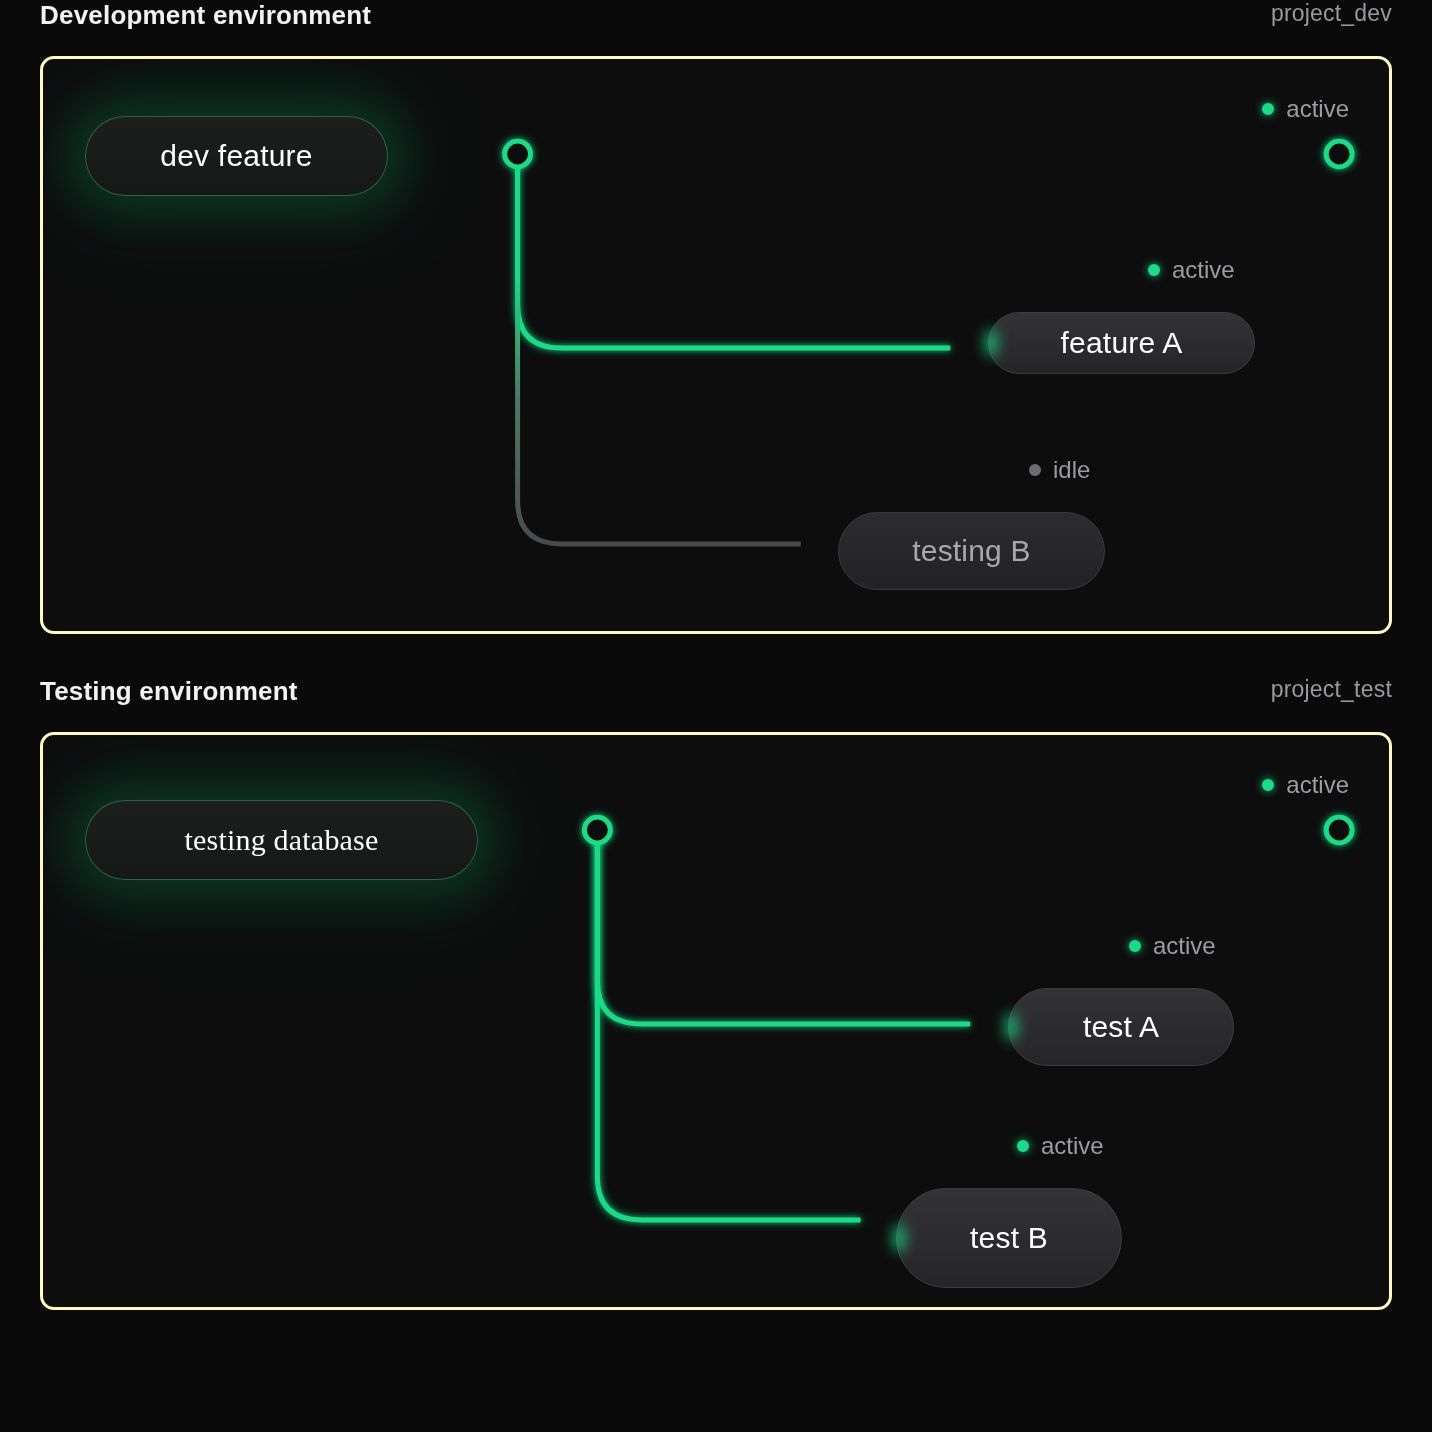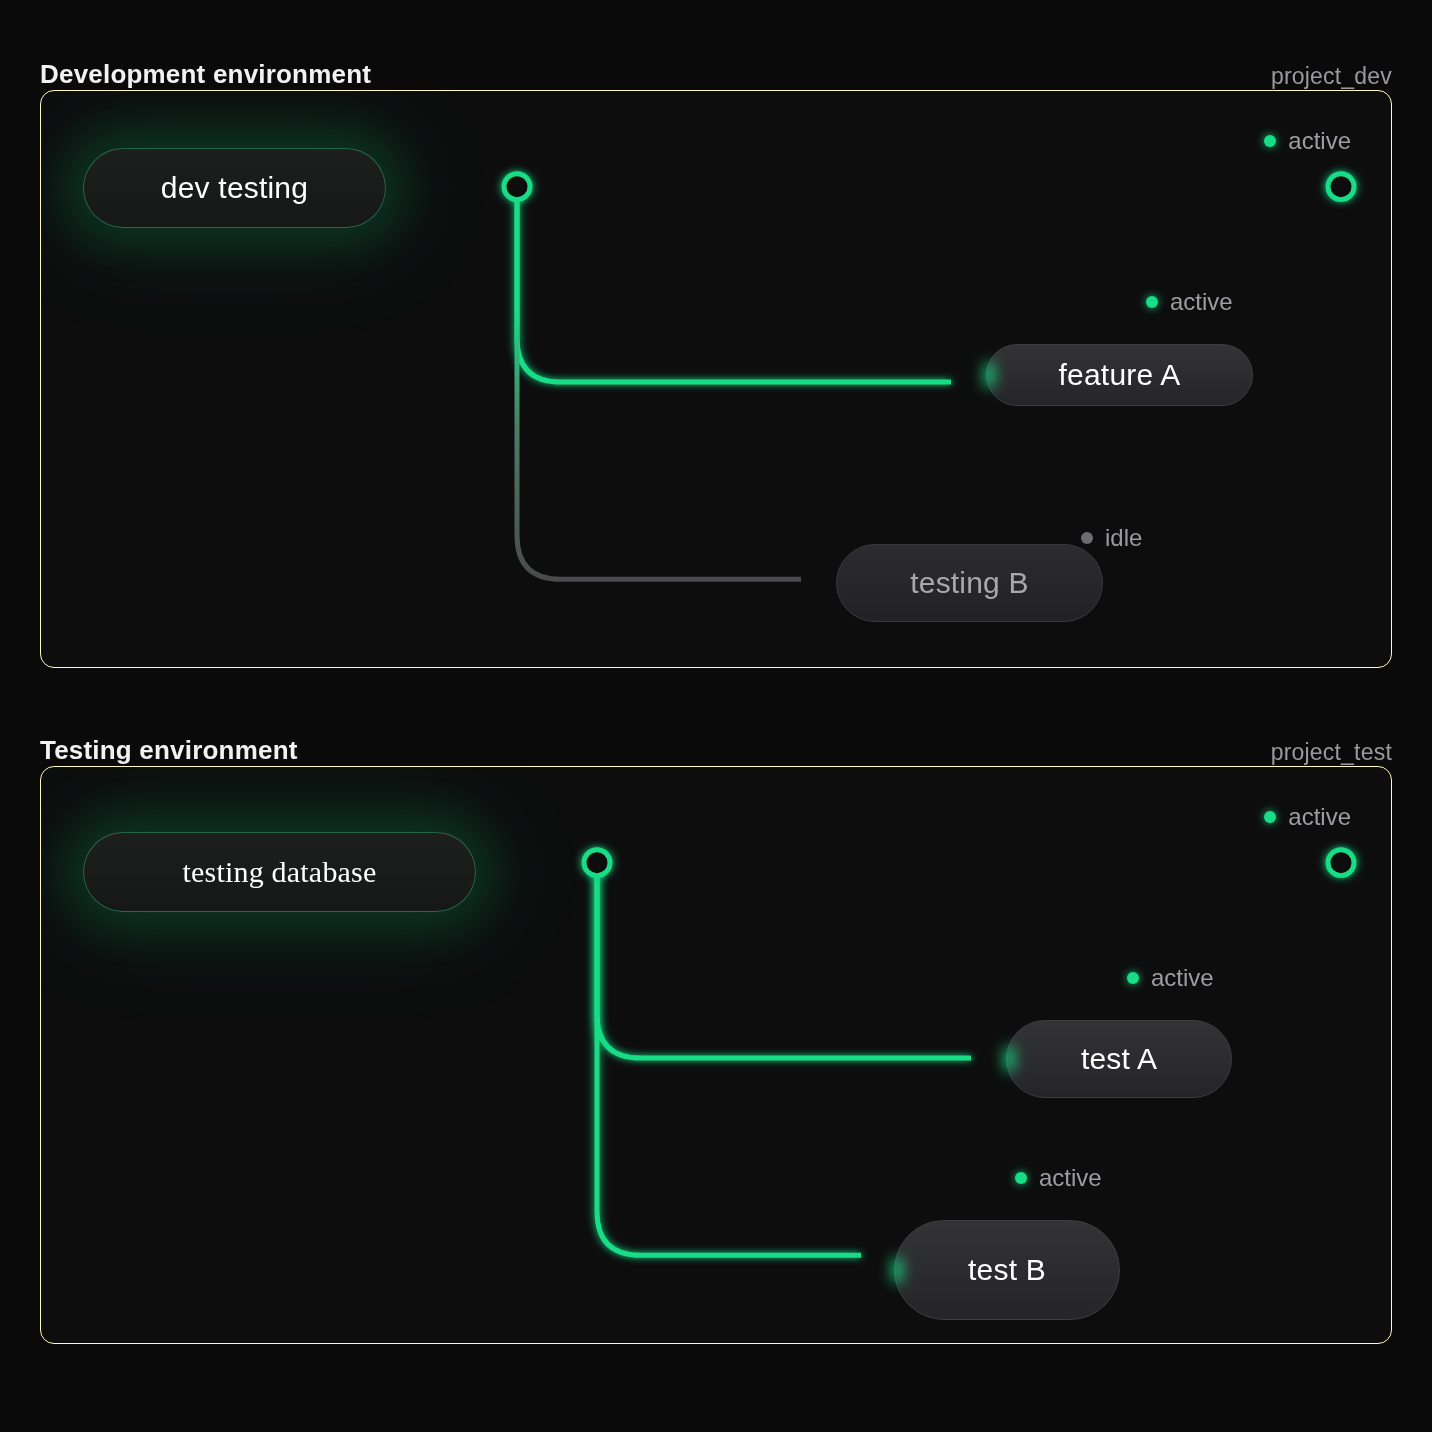--- a/index.html
+++ b/index.html
@@ -22,43 +22,42 @@
     height: 1432px;
     box-sizing: border-box;
     padding: 0 40px;
   }
 
   
   .section { position: relative; }
   .section-head {
     position: relative;
     display: flex;
-    align-items: flex-end;
+    align-items: flex-start;
     justify-content: space-between;
     height: 56px;
-    margin-top: 34px;
   }
   .section-title {
     font-size: 26px;
     font-weight: bold;
     color: #f2f2f2;
     letter-spacing: 0.2px;
   }
   .section-tag {
     font-size: 23px;
     font-weight: normal;
     color: #9a9a9e;
     letter-spacing: 0.2px;
   }
 
   
   .panel {
     position: relative;
     box-sizing: border-box;
-    border: 1px solid #fef9c3;
+    border: 3px solid #fef9c3;
     border-radius: 14px;
     background: #0d0d0e;
     overflow: hidden;
   }
   .panel.dev  { height: 578px; }
   .panel.test { height: 578px; }
 
   .canvas {
     position: absolute;
     inset: 0;
@@ -184,27 +183,27 @@
       <div class="status" style="right:40px; top:36px;">
         <span class="dot"></span>
         <span>active</span>
       </div>
 
       <div class="status" style="left:1105px; top:197px;">
         <span class="dot"></span>
         <span>active</span>
       </div>
 
-      <div class="status idle" style="left:1040px; top:397px;margin-top:36px;">
+      <div class="status idle" style="left:986px; top:397px;">
         <span class="dot"></span>
         <span>idle</span>
       </div>
 
       <div class="node db" style="left:42px; top:57px; width:303px; height:80px;">
-        <span>dev testing</span>
+        <span>dev feature</span>
       </div>
 
       <div class="node task" style="left:945px; top:253px; width:267px; height:62px;">
         <span class="plug"></span>
         <span>feature A</span>
       </div>
 
       <div class="node task idle" style="left:795px; top:453px; width:267px; height:78px;">
         <span>testing B</span>
       </div>

